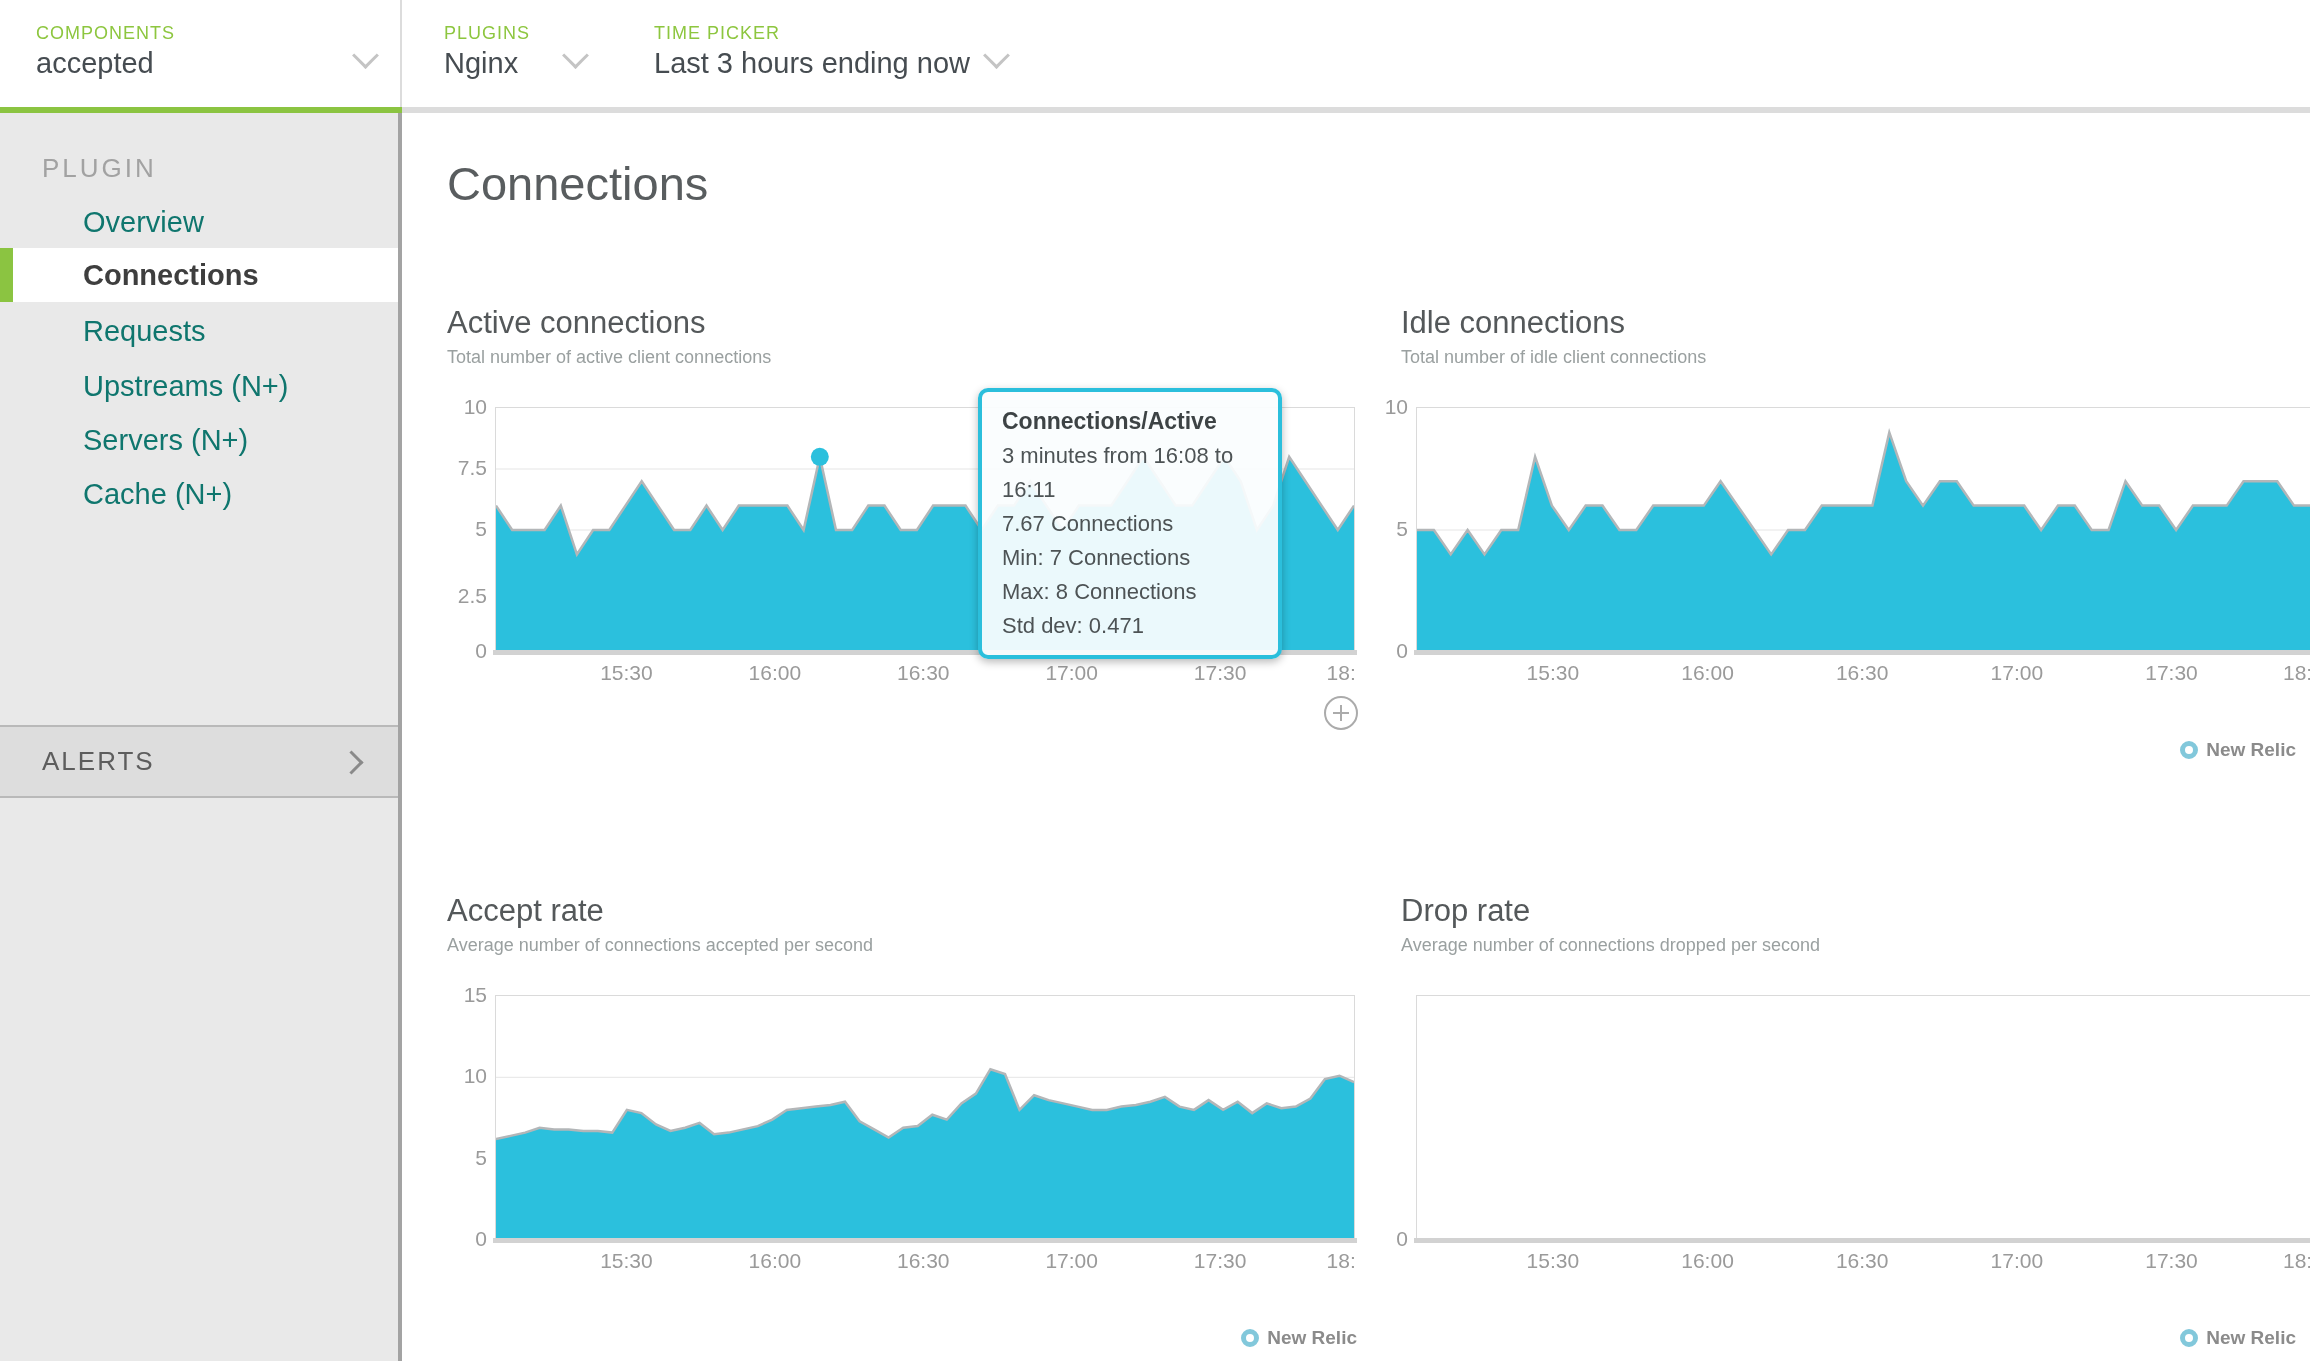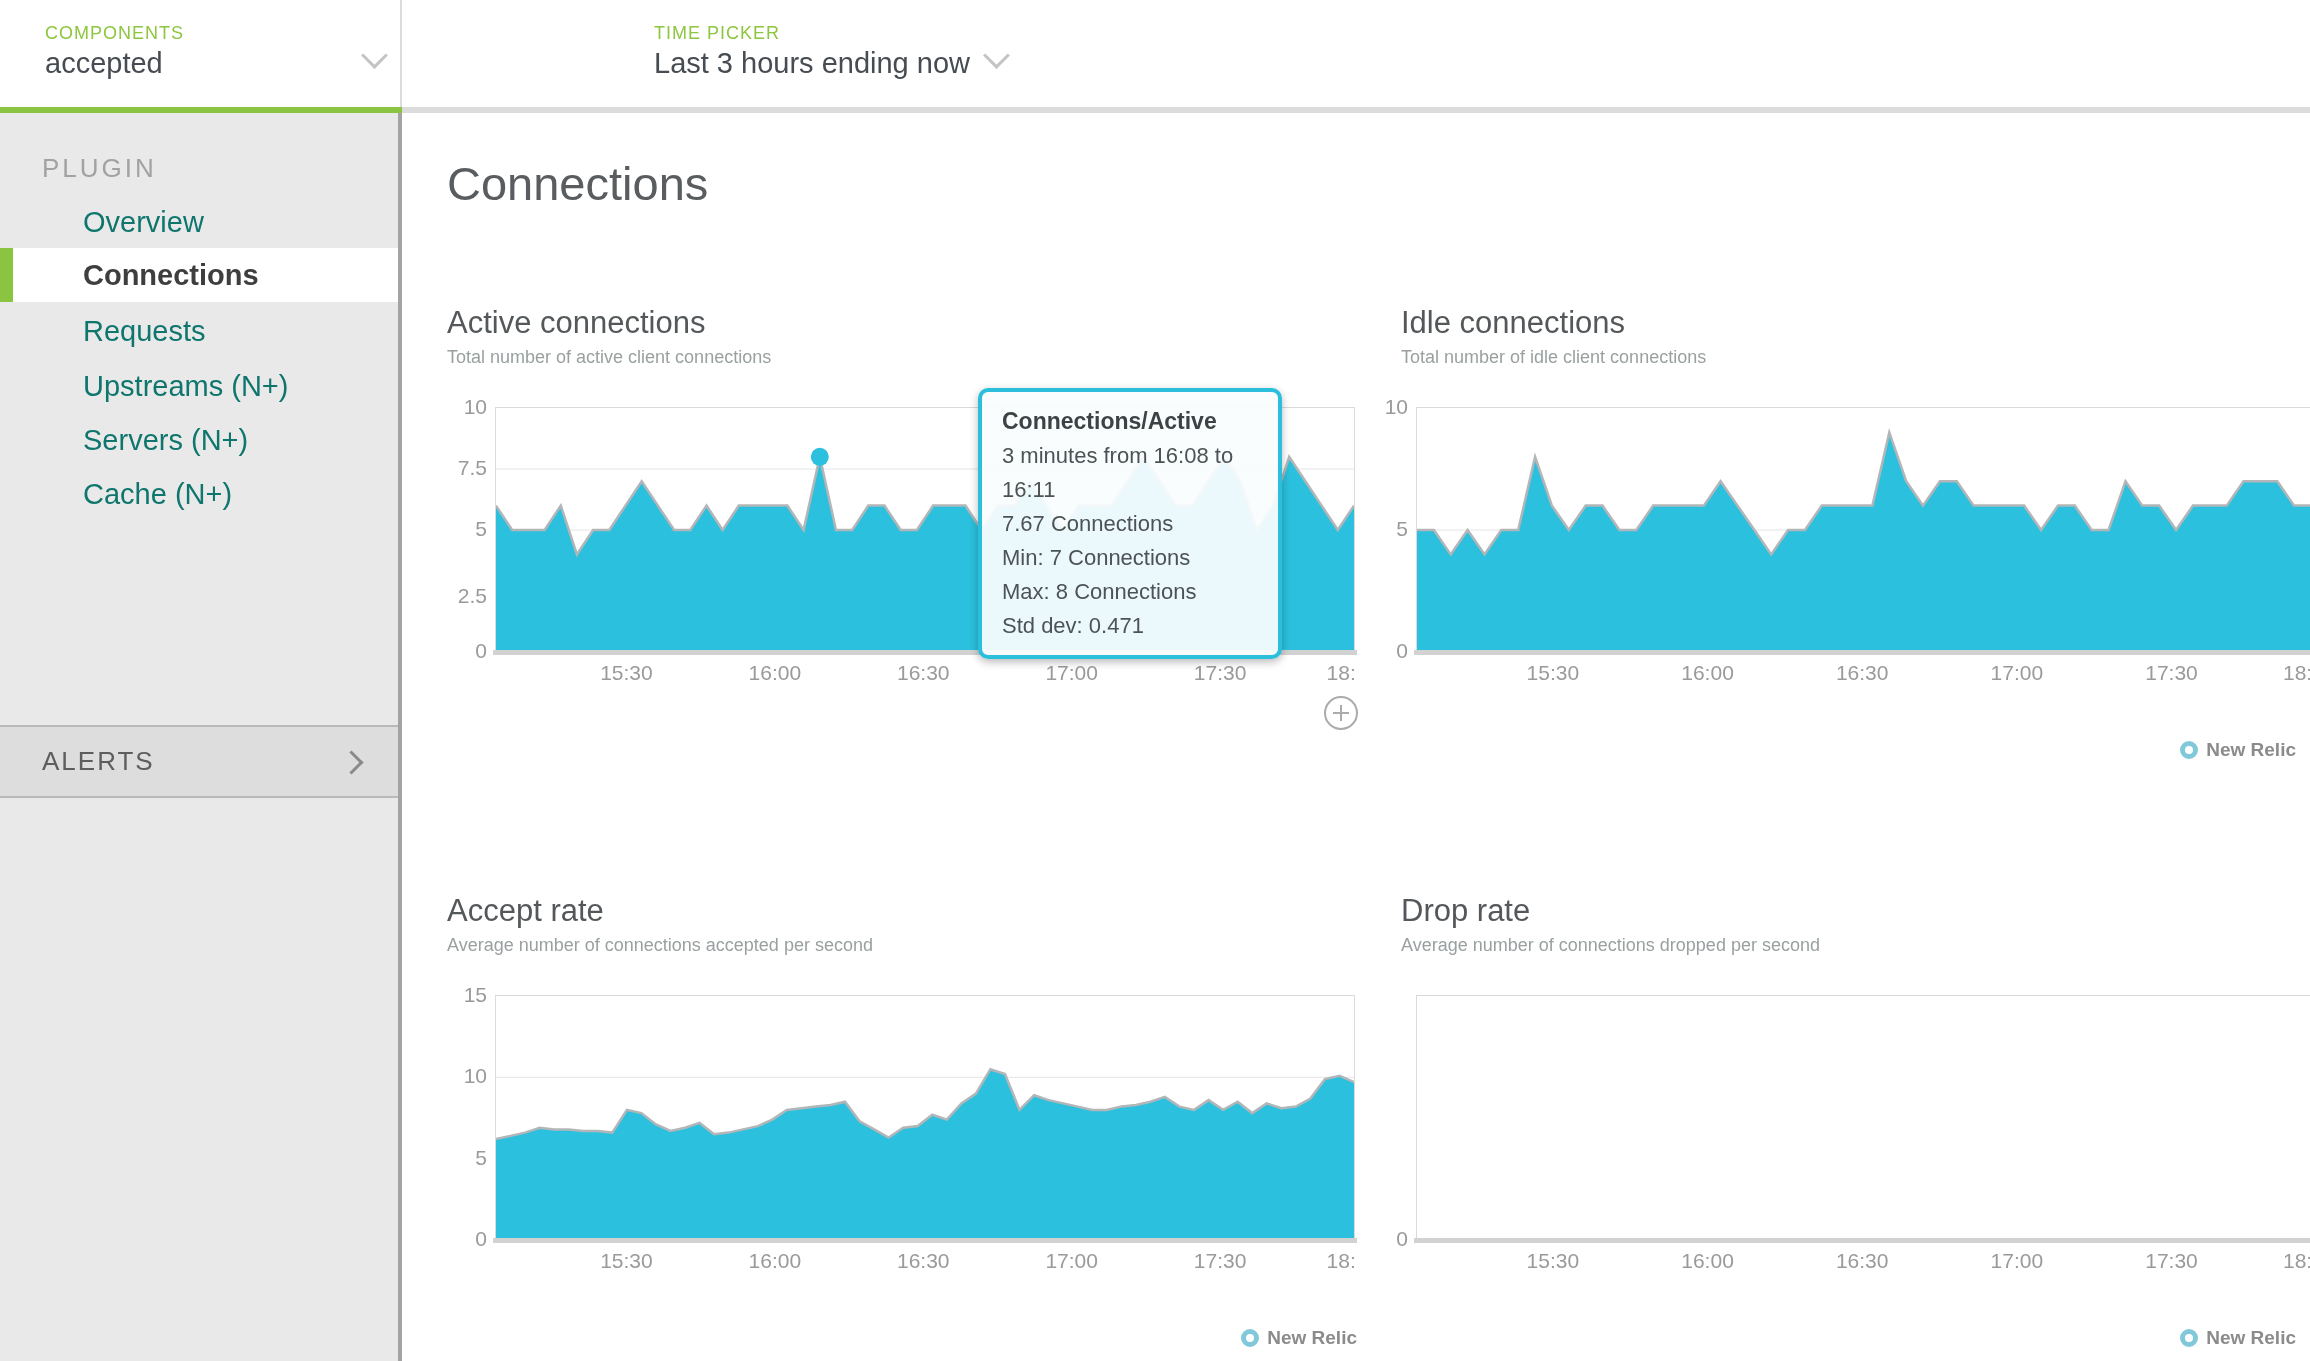--- a/index.html
+++ b/index.html
@@ -7,21 +7,21 @@
        font-family:"Liberation Sans",sans-serif;-webkit-font-smoothing:antialiased;}
 
   
   .topbar{position:absolute;left:0;top:0;width:2310px;height:107px;background:#fff;}
   .tb-divider{position:absolute;left:400px;top:0;width:2px;height:107px;background:#dcdcdc;}
   .accent-green{position:absolute;left:0;top:107px;width:402px;height:6px;background:#8bc441;}
   .accent-gray{position:absolute;left:402px;top:107px;width:1908px;height:6px;background:#dcdcdc;}
   .dd{position:absolute;top:0;height:107px;cursor:pointer;}
   .dd-label{position:absolute;top:23px;left:0;font-size:18px;letter-spacing:1px;color:#8dc63f;}
   .dd-value{position:absolute;top:47px;left:0;font-size:29px;color:#464c51;white-space:nowrap;}
-  .dd-comp{left:45px;width:365px;}
+  .dd-comp{left:36px;width:365px;}
   .dd-plugins{left:444px;width:170px;}
   .dd-time{left:654px;width:380px;}
   .chev-down{position:absolute;width:16px;height:16px;border-right:3px solid #c4c4c4;
              border-bottom:3px solid #c4c4c4;transform:rotate(45deg);}
   .dd-comp .chev-down{left:320px;top:46px;}
   .dd-plugins .chev-down{left:122px;top:46px;}
   .dd-time .chev-down{left:333px;top:46px;}
 
   
   .sidebar{position:absolute;left:0;top:113px;width:402px;height:1248px;background:#e9e9e9;
@@ -85,20 +85,25 @@
 
 <div id="app">
 
   <div class="topbar">
     <div class="dd dd-comp">
       <div class="dd-label">COMPONENTS</div>
       <div class="dd-value">accepted</div>
       <div class="chev-down"></div>
     </div>
     <div class="tb-divider"></div>
+    <div class="dd dd-plugins">
+      <div class="dd-label">PLUGINS</div>
+      <div class="dd-value">Nginx</div>
+      <div class="chev-down"></div>
+    </div>
     <div class="dd dd-time">
       <div class="dd-label">TIME PICKER</div>
       <div class="dd-value">Last 3 hours ending now</div>
       <div class="chev-down"></div>
     </div>
     <div class="accent-green"></div>
     <div class="accent-gray"></div>
   </div>
 
   <div class="sidebar">

